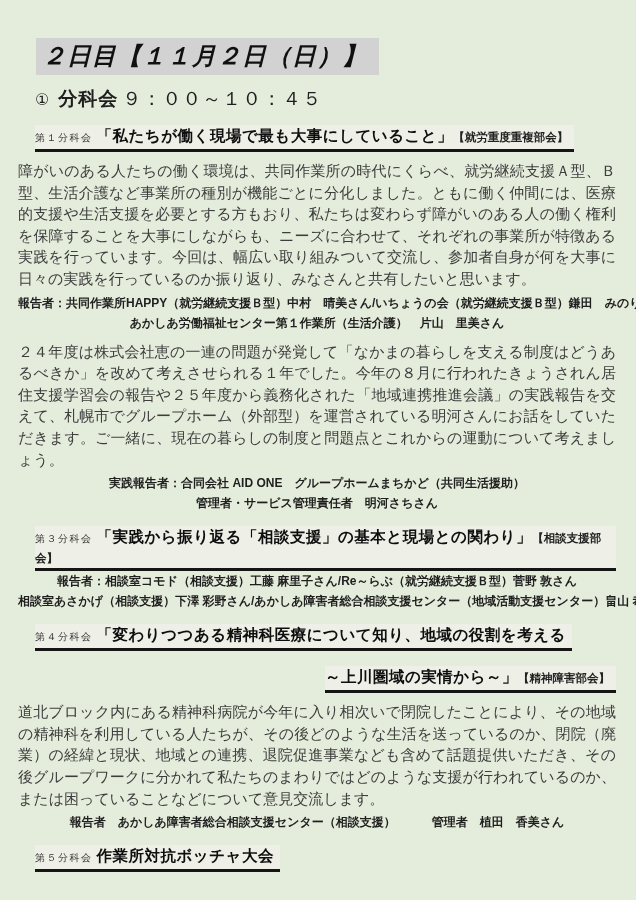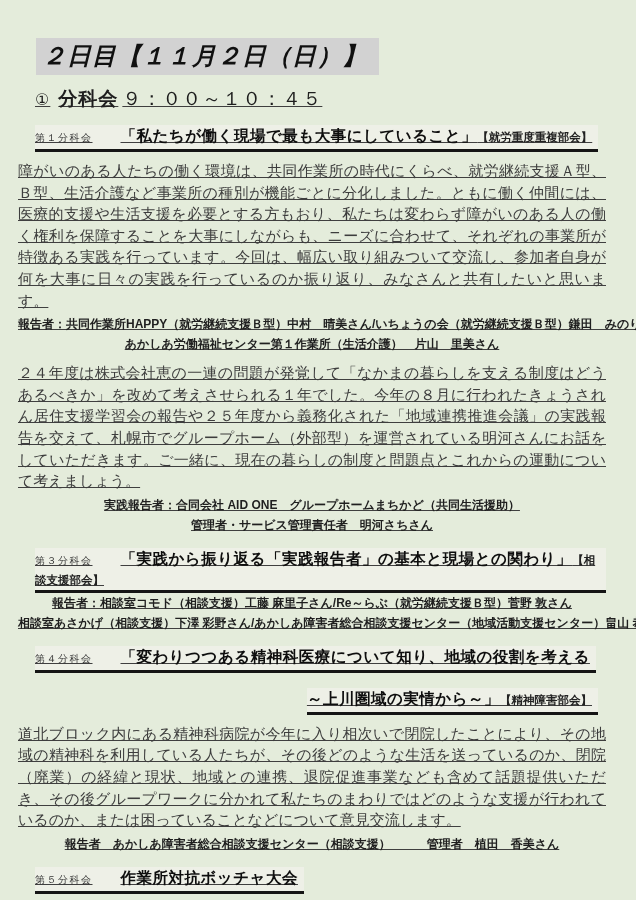--- a/index.html
+++ b/index.html
@@ -3,40 +3,40 @@
 <meta charset="utf-8">
 <style>
   html,body{margin:0;padding:0;}
   body{
     width:636px;height:900px;
     background:#e4ecdb;
     font-family:"Liberation Sans","DejaVu Sans",sans-serif;
     color:#3f3f3f;
     overflow:hidden;
   }
-  .page{box-sizing:border-box;width:636px;height:900px;padding:38px 30px 0 18px;text-decoration:underline;}
+  .page{box-sizing:border-box;width:636px;height:900px;padding:38px 20px 0 18px;}
   .doc-title{
     display:inline-block;margin-left:18px;
     background:#d2d2d2;color:#101010;
     font-size:24px;font-weight:bold;font-style:italic;
     letter-spacing:1px;padding:2px 12px 3px 6px;
   }
   .agenda-line{margin:11px 0 0 17px;font-size:19px;color:#1e1e1e;letter-spacing:1px;}
   .agenda-line .num{font-size:16px;margin-right:8px;}
   .agenda-line .label{font-weight:600;}
   .agenda-line .time{margin-left:4px;}
   .sec-head{
     display:table;margin:13px 0 0 17px;
     background:#eef0e7;
     border-bottom:3px solid #151515;
     padding:1px 6px 2px 0;
   }
-  .sec-head.cont{margin:15px 8px 0 auto;}
+  .sec-head.cont{margin:15px 0 0 auto;}
   .sec-label{font-size:10px;color:#333;letter-spacing:1.5px;}
-  .sec-title{font-size:15.5px;font-weight:bold;color:#0e0e0e;margin-left:28px;letter-spacing:0.5px;}
+  .sec-title{font-size:15.5px;font-weight:bold;color:#0e0e0e;margin-left:4px;letter-spacing:0.5px;}
   .sec-title.noindent{margin-left:0;}
   .sec-tag{font-size:11.5px;font-weight:bold;color:#222;}
   .sec-body{margin:8px 0 3px 0;font-size:15px;line-height:21.6px;text-align:justify;color:#3d3d3d;}
   .reporter-line{text-align:center;font-weight:bold;font-size:12px;line-height:20px;color:#1f1f1f;white-space:nowrap;}
 </style>
 </head>
 <body>
 
 <div class="page">
 
@@ -57,21 +57,21 @@
   <div class="reporter-line">あかしあ労働福祉センター第１作業所（生活介護）　片山　里美さん</div>
 
   
   <p class="sec-body">２４年度は株式会社恵の一連の問題が発覚して「なかまの暮らしを支える制度はどうあるべきか」を改めて考えさせられる１年でした。今年の８月に行われたきょうされん居住支援学習会の報告や２５年度から義務化された「地域連携推進会議」の実践報告を交えて、札幌市でグループホーム（外部型）を運営されている明河さんにお話をしていただきます。ご一緒に、現在の暮らしの制度と問題点とこれからの運動について考えましょう。</p>
   <div class="reporter-line">実践報告者：合同会社 AID ONE　グループホームまちかど（共同生活援助）</div>
   <div class="reporter-line">管理者・サービス管理責任者　明河さちさん</div>
 
   
   <div class="sec-head">
     <span class="sec-label">第３分科会</span>
-      <span class="sec-title">「実践から振り返る「実践報告者」の基本と現場との関わり」</span>
+      <span class="sec-title">「実践から振り返る「相談支援」の基本と現場との関わり」</span>
       <span class="sec-tag">【相談支援部会】</span>
   </div>
   <div class="reporter-line">報告者：相談室コモド（相談支援）工藤 麻里子さん/Re～らぶ（就労継続支援Ｂ型）菅野 敦さん</div>
   <div class="reporter-line">相談室あさかげ（相談支援）下澤 彩野さん/あかしあ障害者総合相談支援センター（地域活動支援センター）畠山 恭輔さん</div>
 
   
   <div class="sec-head">
     <span class="sec-label">第４分科会</span>
       <span class="sec-title">「変わりつつある精神科医療について知り、地域の役割を考える</span>
   </div>

